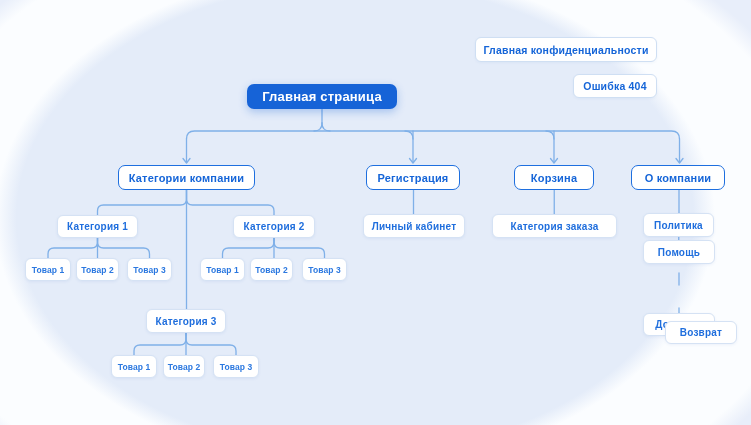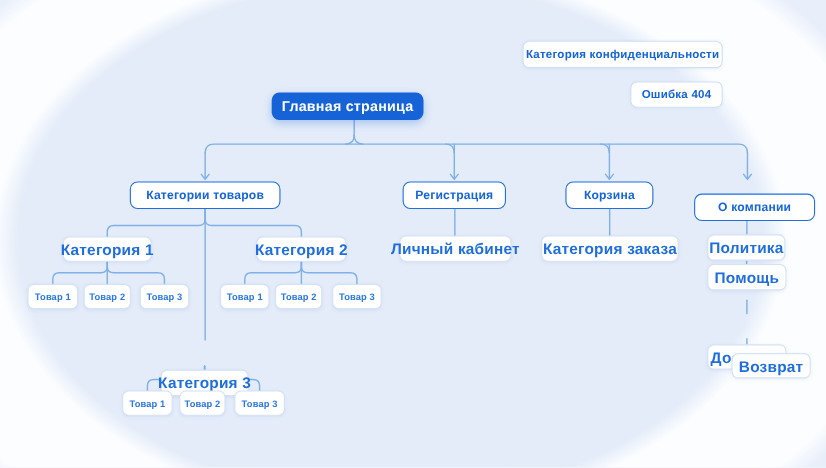--- a/index.html
+++ b/index.html
@@ -18,21 +18,21 @@
     box-sizing:border-box;cursor:pointer;white-space:nowrap;
   }
   .node.primary{
     background:#1663d7;color:#ffffff;font-size:13px;border-radius:7px;
     box-shadow:0 3px 8px rgba(22,99,215,.30);
   }
   .node.outlined{
     border:1.5px solid #1e6fdf;color:#1565d8;font-size:11px;border-radius:7px;
   }
   .node.light{
-    border:1px solid #d5e2f4;color:#1f6edd;font-size:14px;
+    border:1px solid #d5e2f4;color:#1f6edd;font-size:10px;
     box-shadow:0 1px 3px rgba(40,90,180,.07);
   }
   .node.product{
     border:1px solid #d5e2f4;color:#2b78e0;font-size:8.5px;letter-spacing:.1px;
     box-shadow:0 1px 3px rgba(40,90,180,.07);
   }
   .node.badge{
     border:1px solid #cfdff3;color:#1565d8;font-size:10.5px;
     box-shadow:0 1px 3px rgba(40,90,180,.05);
   }
@@ -69,30 +69,30 @@
       <path d="M 186 333 L 186 355" fill="none" stroke="#7fb0e8" stroke-width="1.3" stroke-linecap="round"></path>
       <path d="M 186 333 L 186 339 Q 186 345 192 345 L 230 345 Q 236 345 236 351 L 236 355" fill="none" stroke="#7fb0e8" stroke-width="1.3" stroke-linecap="round"></path>
       <path d="M 413.5 190 L 413.5 214" fill="none" stroke="#7fb0e8" stroke-width="1.3" stroke-linecap="round"></path>
       <path d="M 554.25 190 L 554.25 214" fill="none" stroke="#7fb0e8" stroke-width="1.3" stroke-linecap="round"></path>
       <path d="M 679 190 L 679 213" fill="none" stroke="#7fb0e8" stroke-width="1.3" stroke-linecap="round"></path>
       <path d="M 678.75 237 L 678.75 249" fill="none" stroke="#7fb0e8" stroke-width="1.3" stroke-linecap="round"></path>
       <path d="M 679 273 L 679 285" fill="none" stroke="#7fb0e8" stroke-width="1.3" stroke-linecap="round"></path>
       <path d="M 679 308 L 679 321" fill="none" stroke="#7fb0e8" stroke-width="1.3" stroke-linecap="round"></path>
     </svg>
   <div id="nodes">
-      <div class="node primary" style="left: 247px; top: 84px; width: 138px; height: 25px;">Главная страница</div>
-      <div class="node badge" style="left: 475px; top: 37px; width: 182px; height: 25px;">Категория конфиденциальности</div>
+      <div class="node primary" style="left: 247px; top: 84px; width: 150px; height: 25px;">Главная страница</div>
+      <div class="node badge" style="left: 475px; top: 37px; width: 182px; height: 25px;">Главная конфиденциальности</div>
       <div class="node badge" style="left: 573px; top: 74px; width: 84px; height: 24px;">Ошибка 404</div>
-      <div class="node outlined" style="left: 118px; top: 165px; width: 137px; height: 25px;">Категории товаров</div>
+      <div class="node outlined" style="left: 118px; top: 165px; width: 137px; height: 25px;">Категории компании</div>
       <div class="node outlined" style="left: 366px; top: 165px; width: 94px; height: 25px;">Регистрация</div>
       <div class="node outlined" style="left: 514px; top: 165px; width: 80px; height: 25px;">Корзина</div>
-      <div class="node outlined" style="left: 631px; top: 176px; width: 110px; height: 25px; text-align: center;">О компании</div>
+      <div class="node outlined" style="left: 631px; top: 165px; width: 94px; height: 25px; text-align: center;">О компании</div>
       <div class="node light" style="left: 57px; top: 215px; width: 81px; height: 23px;">Категория 1</div>
       <div class="node light" style="left: 233px; top: 215px; width: 82px; height: 23px;">Категория 2</div>
-      <div class="node light" style="left: 146px; top: 309px; width: 80px; height: 24px; margin-top: 27px;">Категория 3</div>
+      <div class="node light" style="left: 146px; top: 309px; width: 80px; height: 24px;">Категория 3</div>
       <div class="node light" style="left: 363px; top: 214px; width: 102px; height: 24px;">Личный кабинет</div>
       <div class="node light" style="left: 492px; top: 214px; width: 125px; height: 24px;">Категория заказа</div>
       <div class="node light" style="left: 643px; top: 213px; width: 71px; height: 24px;">Политика</div>
       <div class="node light" style="left: 643px; top: 240px; width: 72px; height: 24px;">Помощь</div>
       <div class="node light" style="left: 643px; top: 277px; width: 72px; height: 23px; margin-top: 36px;">Доставка</div>
       <div class="node light" style="left: 665px; top: 321px; width: 72px; height: 23px;">Возврат</div>
       <div class="node product" style="left: 25px; top: 258px; width: 46px; height: 23px;">Товар 1</div>
       <div class="node product" style="left: 76px; top: 258px; width: 43px; height: 23px;">Товар 2</div>
       <div class="node product" style="left: 127px; top: 258px; width: 45px; height: 23px;">Товар 3</div>
       <div class="node product" style="left: 200px; top: 258px; width: 45px; height: 23px;">Товар 1</div>

